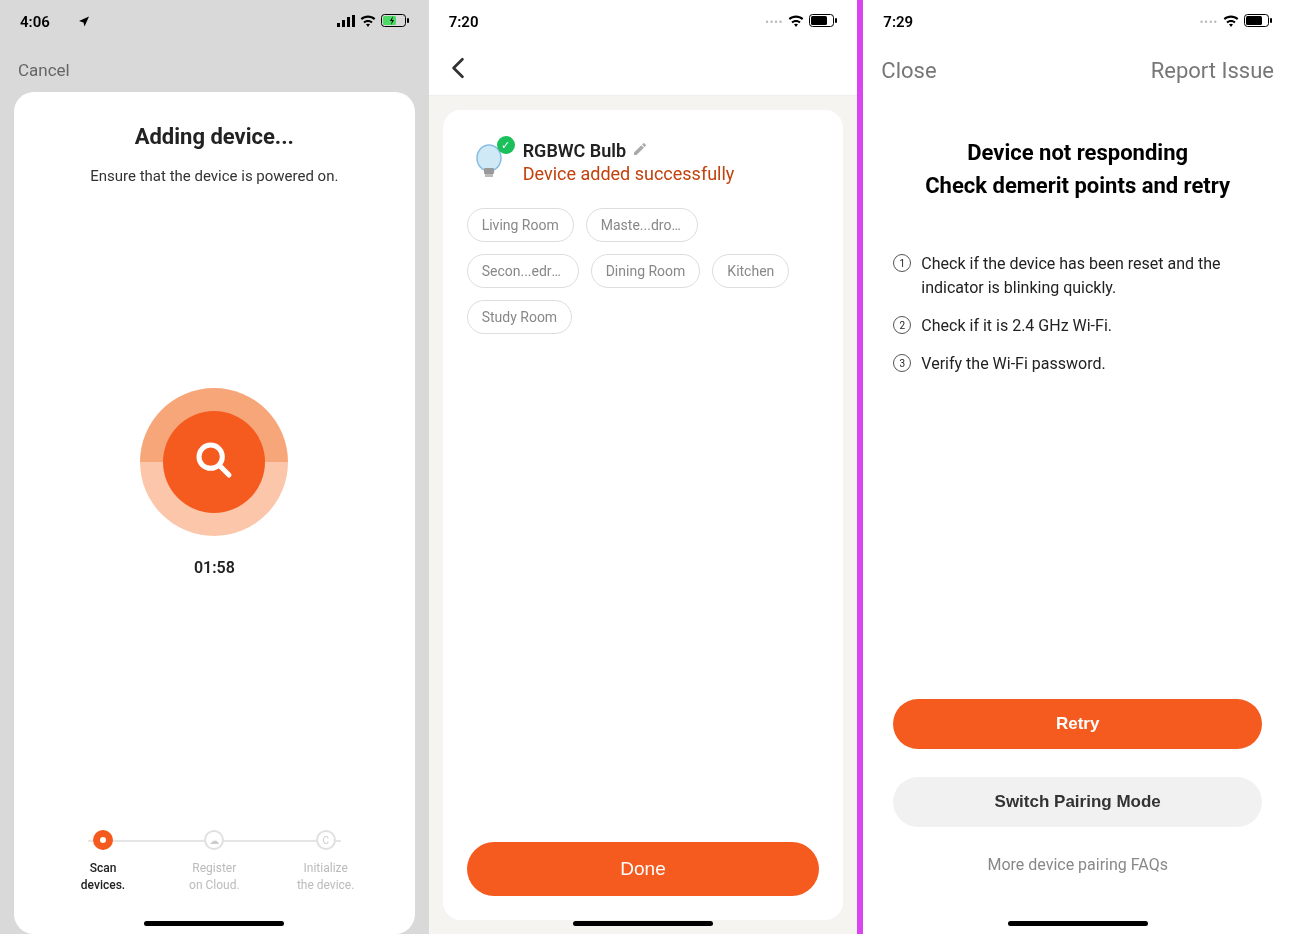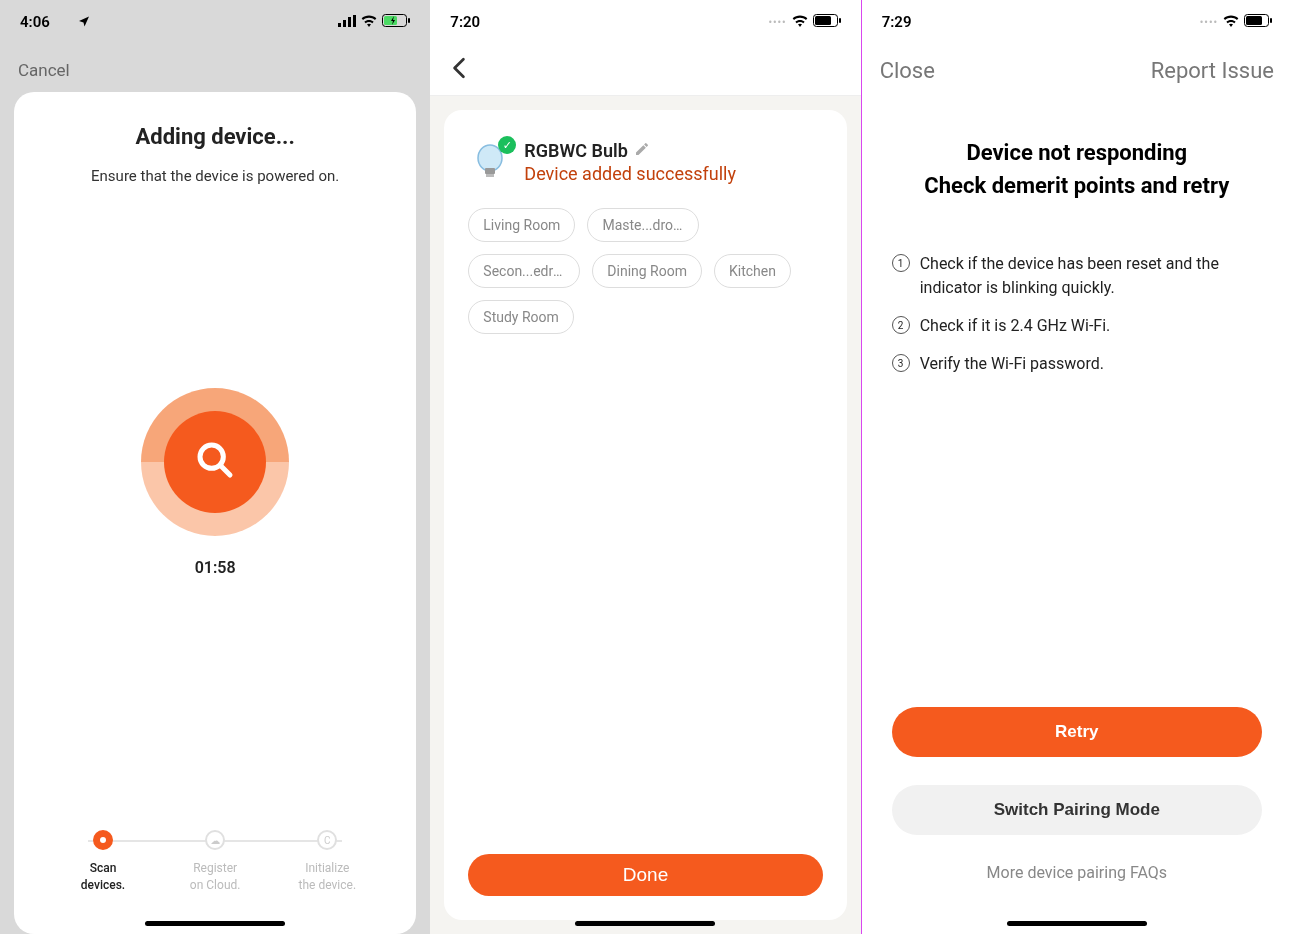--- a/index.html
+++ b/index.html
@@ -23,42 +23,42 @@
 .s1 .steps { display: flex; justify-content: space-between; align-items: flex-start; padding: 0 22px; margin-top: 10px; position: relative; }
 .s1 .steps::before { content: ""; position: absolute; top: 10px; left: 52px; right: 52px; height: 2px; background: #e5e5e5; z-index: 0; }
 .s1 .step { display: flex; flex-direction: column; align-items: center; width: 90px; z-index: 1; }
 .s1 .step-dot { width: 20px; height: 20px; border-radius: 50%; background: #fff; border: 2px solid #e0e0e0; display: flex; align-items: center; justify-content: center; font-size: 10px; color: #ccc; }
 .s1 .step.active .step-dot { background: #f55a1e; border-color: #f55a1e; color: #fff; }
 .s1 .step-label { font-size: 12px; color: #bbb; text-align: center; margin-top: 10px; line-height: 1.4; }
 .s1 .step.active .step-label { color: #222; font-weight: 500; }
 .home-indicator { position: absolute; bottom: 8px; left: 50%; transform: translateX(-50%); width: 140px; height: 5px; background: #000; border-radius: 3px; }
 
 
-.s2 { background: #f5f4f1; border-right: 1px solid #d946ef; }
+.s2 { background: #f5f4f1; border-right: 6px solid #d946ef; }
 .s2 .status-bar { background: #fff; }
 .s2 .nav { height: 52px; display: flex; align-items: center; padding: 0 14px; background: #fff; border-bottom: 1px solid #eee; }
 .s2 .back { font-size: 26px; color: #333; padding: 4px 8px; }
 .s2 .card2 { background: #fff; margin: 14px; border-radius: 18px; flex: 1; display: flex; flex-direction: column; padding: 30px 24px 24px; }
 .s2 .device-row { display: flex; align-items: flex-start; gap: 12px; }
 .s2 .bulb-icon { width: 44px; height: 44px; position: relative; flex-shrink: 0; }
 .s2 .check-badge { position: absolute; top: -4px; right: -4px; width: 18px; height: 18px; border-radius: 50%; background: #1bbf5c; display: flex; align-items: center; justify-content: center; color: #fff; font-size: 11px; }
 .s2 .device-info { flex: 1; }
 .s2 .device-name { font-size: 18px; font-weight: 600; color: #222; display: flex; align-items: center; gap: 6px; }
 .s2 .edit-icon { color: #999; }
 .s2 .device-msg { font-size: 18px; color: #c2410c; margin-top: 2px; }
 .s2 .rooms { display: flex; flex-wrap: wrap; gap: 12px; margin-top: 24px; }
 .s2 .room-chip { border: 1px solid #ddd; border-radius: 18px; padding: 8px 14px; font-size: 14px; color: #888; background: #fff; white-space: nowrap; max-width: 112px; overflow: hidden; text-overflow: ellipsis; }
-.s2 .done-btn { background: #f55a1e; color: #fff; border: none; border-radius: 28px; height: 42px; font-size: 19px; font-weight: 500; margin-top: auto; }
+.s2 .done-btn { background: #f55a1e; color: #fff; border: none; border-radius: 28px; height: 54px; font-size: 19px; font-weight: 500; margin-top: auto; }
 
 
 .s3 { background: #fff; }
 .s3 .status-bar { }
 .s3 .nav { height: 52px; display: flex; align-items: center; justify-content: space-between; padding: 0 18px; }
 .s3 .nav-link { font-size: 22px; color: #777; }
-.s3 .content { padding: 40px 30px 12px; flex: 1; display: flex; flex-direction: column; }
+.s3 .content { padding: 40px 30px 20px; flex: 1; display: flex; flex-direction: column; }
 .s3 .etitle { font-size: 22px; font-weight: 700; text-align: center; line-height: 1.5; }
 .s3 .checklist { margin-top: 50px; }
 .s3 .check-item { display: flex; gap: 10px; font-size: 16px; color: #222; margin-bottom: 14px; line-height: 1.5; }
 .s3 .check-num { width: 18px; height: 18px; border: 1.2px solid #555; border-radius: 50%; display: inline-flex; align-items: center; justify-content: center; font-size: 10px; flex-shrink: 0; margin-top: 2px; }
 .s3 .actions { margin-top: auto; display: flex; flex-direction: column; gap: 28px; padding-bottom: 40px; }
 .s3 .retry-btn { background: #f55a1e; color: #fff; border: none; border-radius: 26px; height: 50px; font-size: 17px; font-weight: 600; }
 .s3 .switch-btn { background: #f1f1f1; color: #333; border: none; border-radius: 26px; height: 50px; font-size: 17px; font-weight: 600; }
 .s3 .faq-link { text-align: center; color: #888; font-size: 16px; }
 .dots { letter-spacing: 1px; color: #bbb; font-size: 10px; }
 </style>

